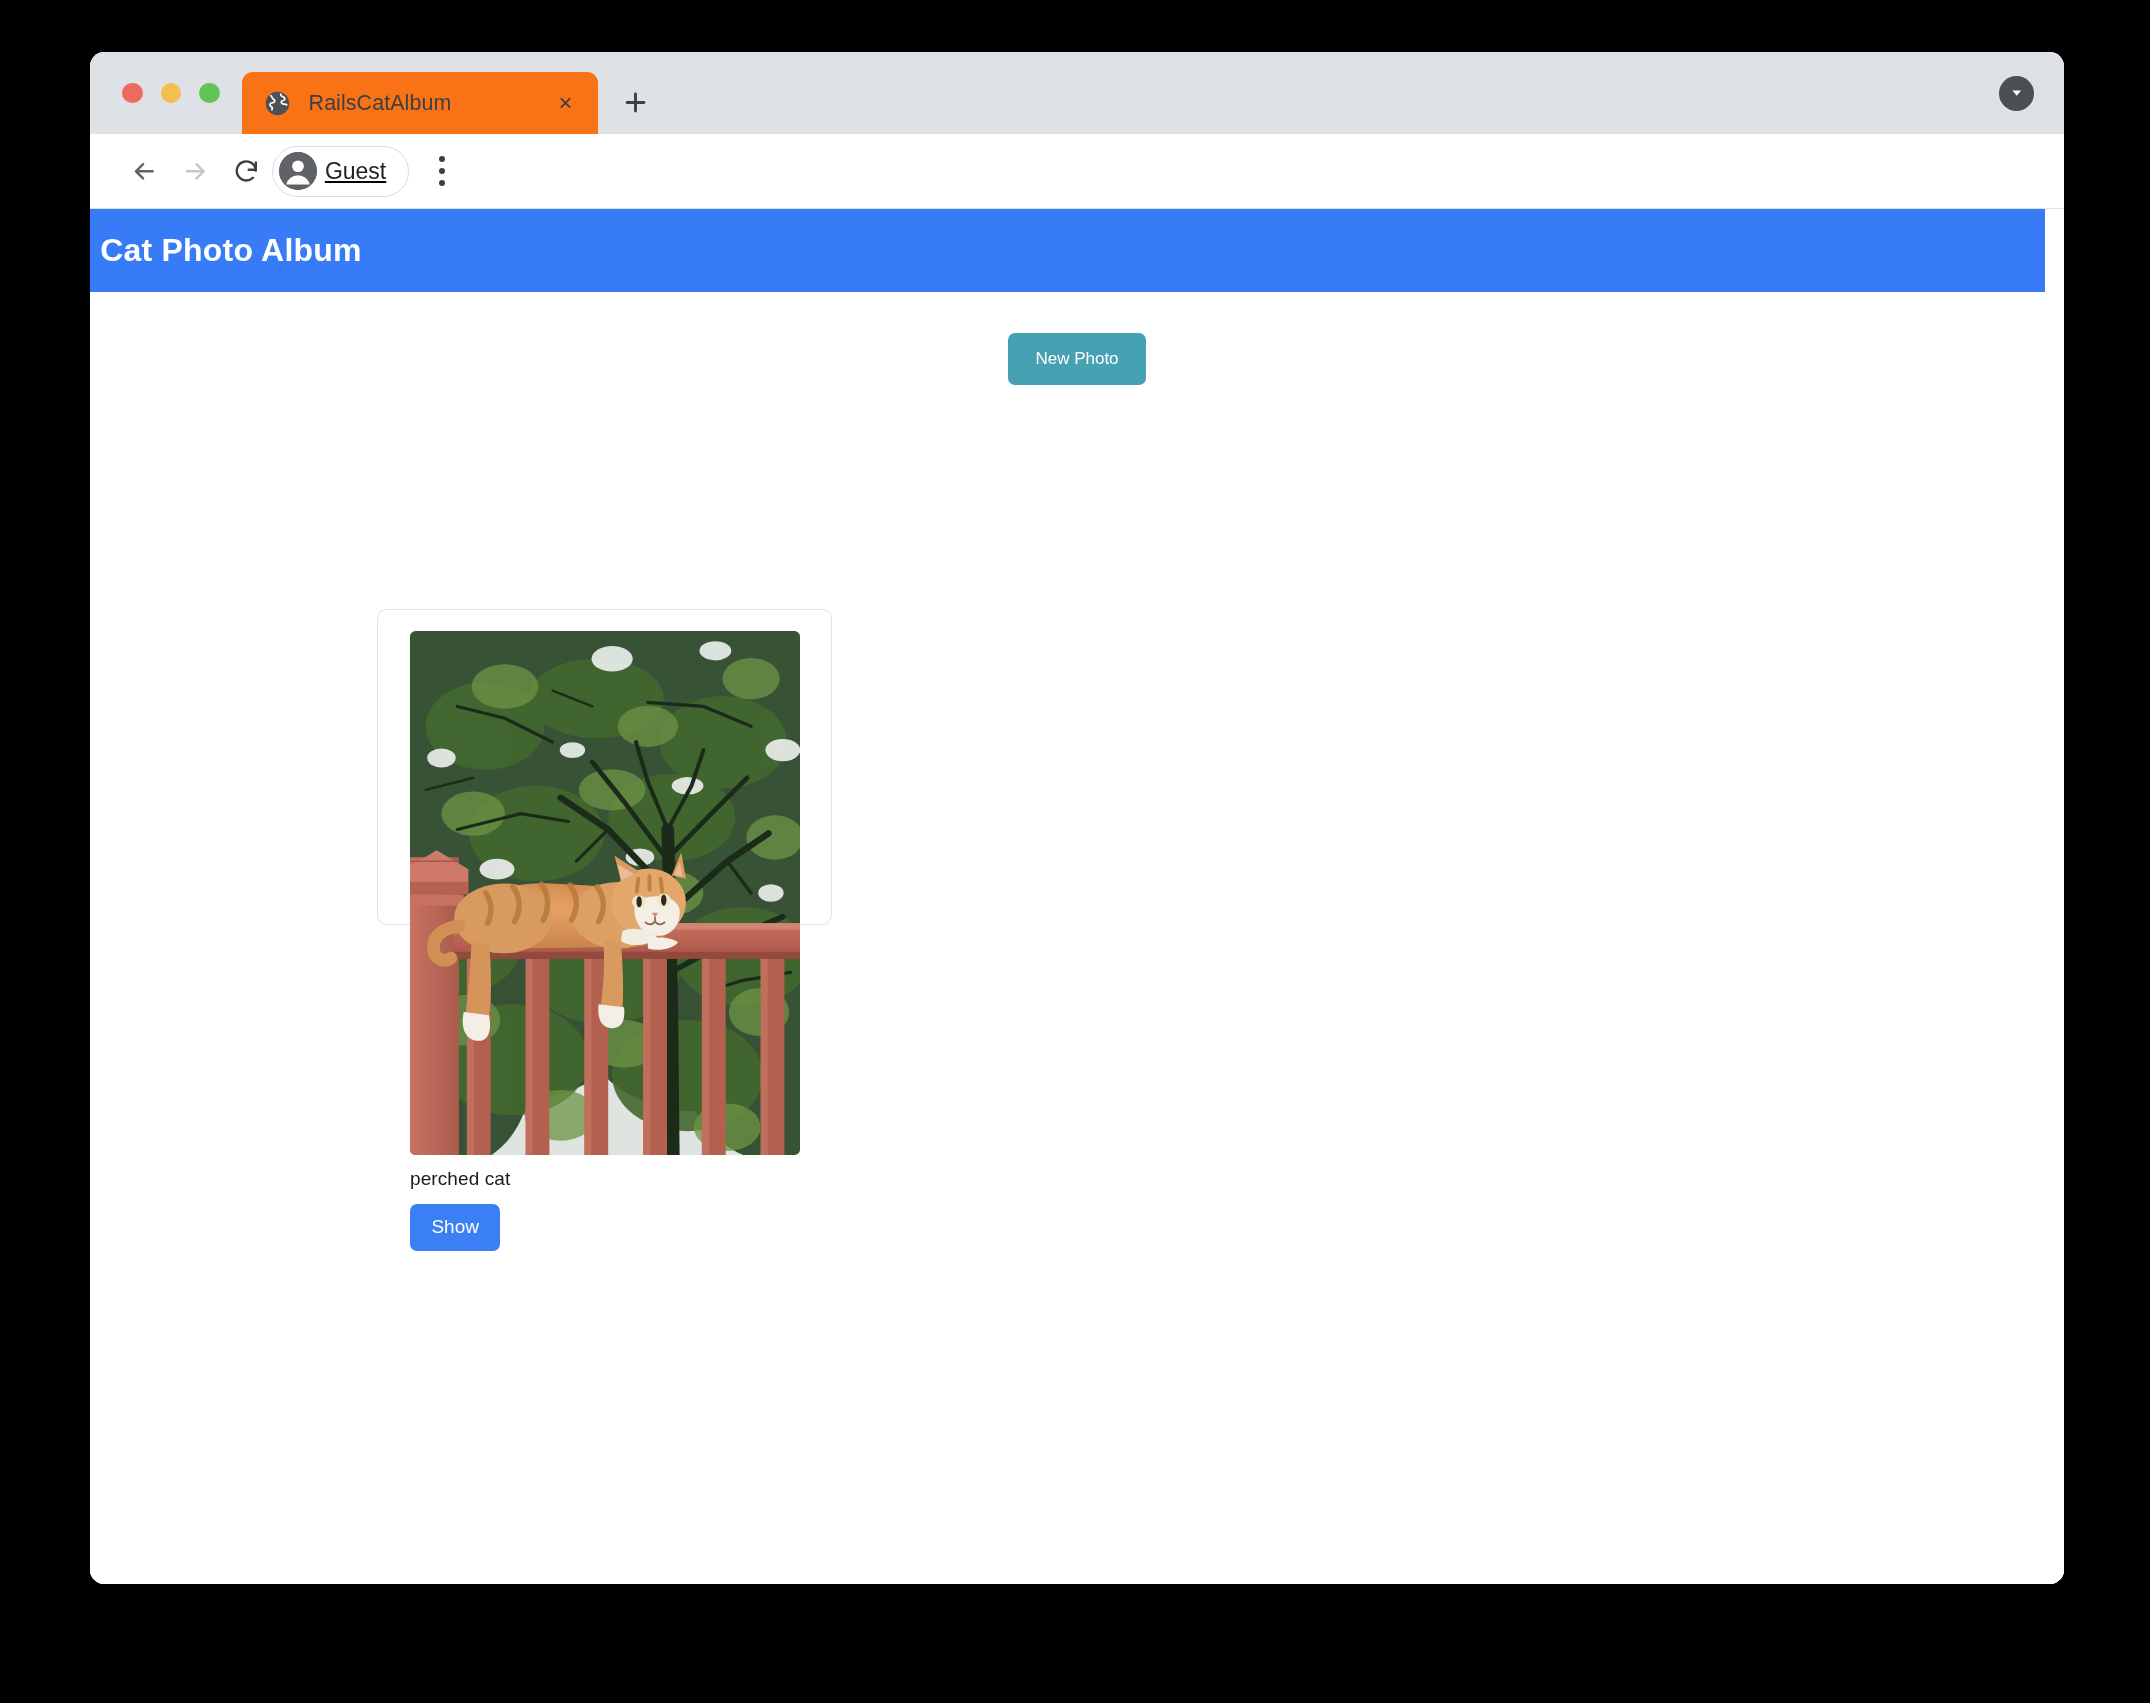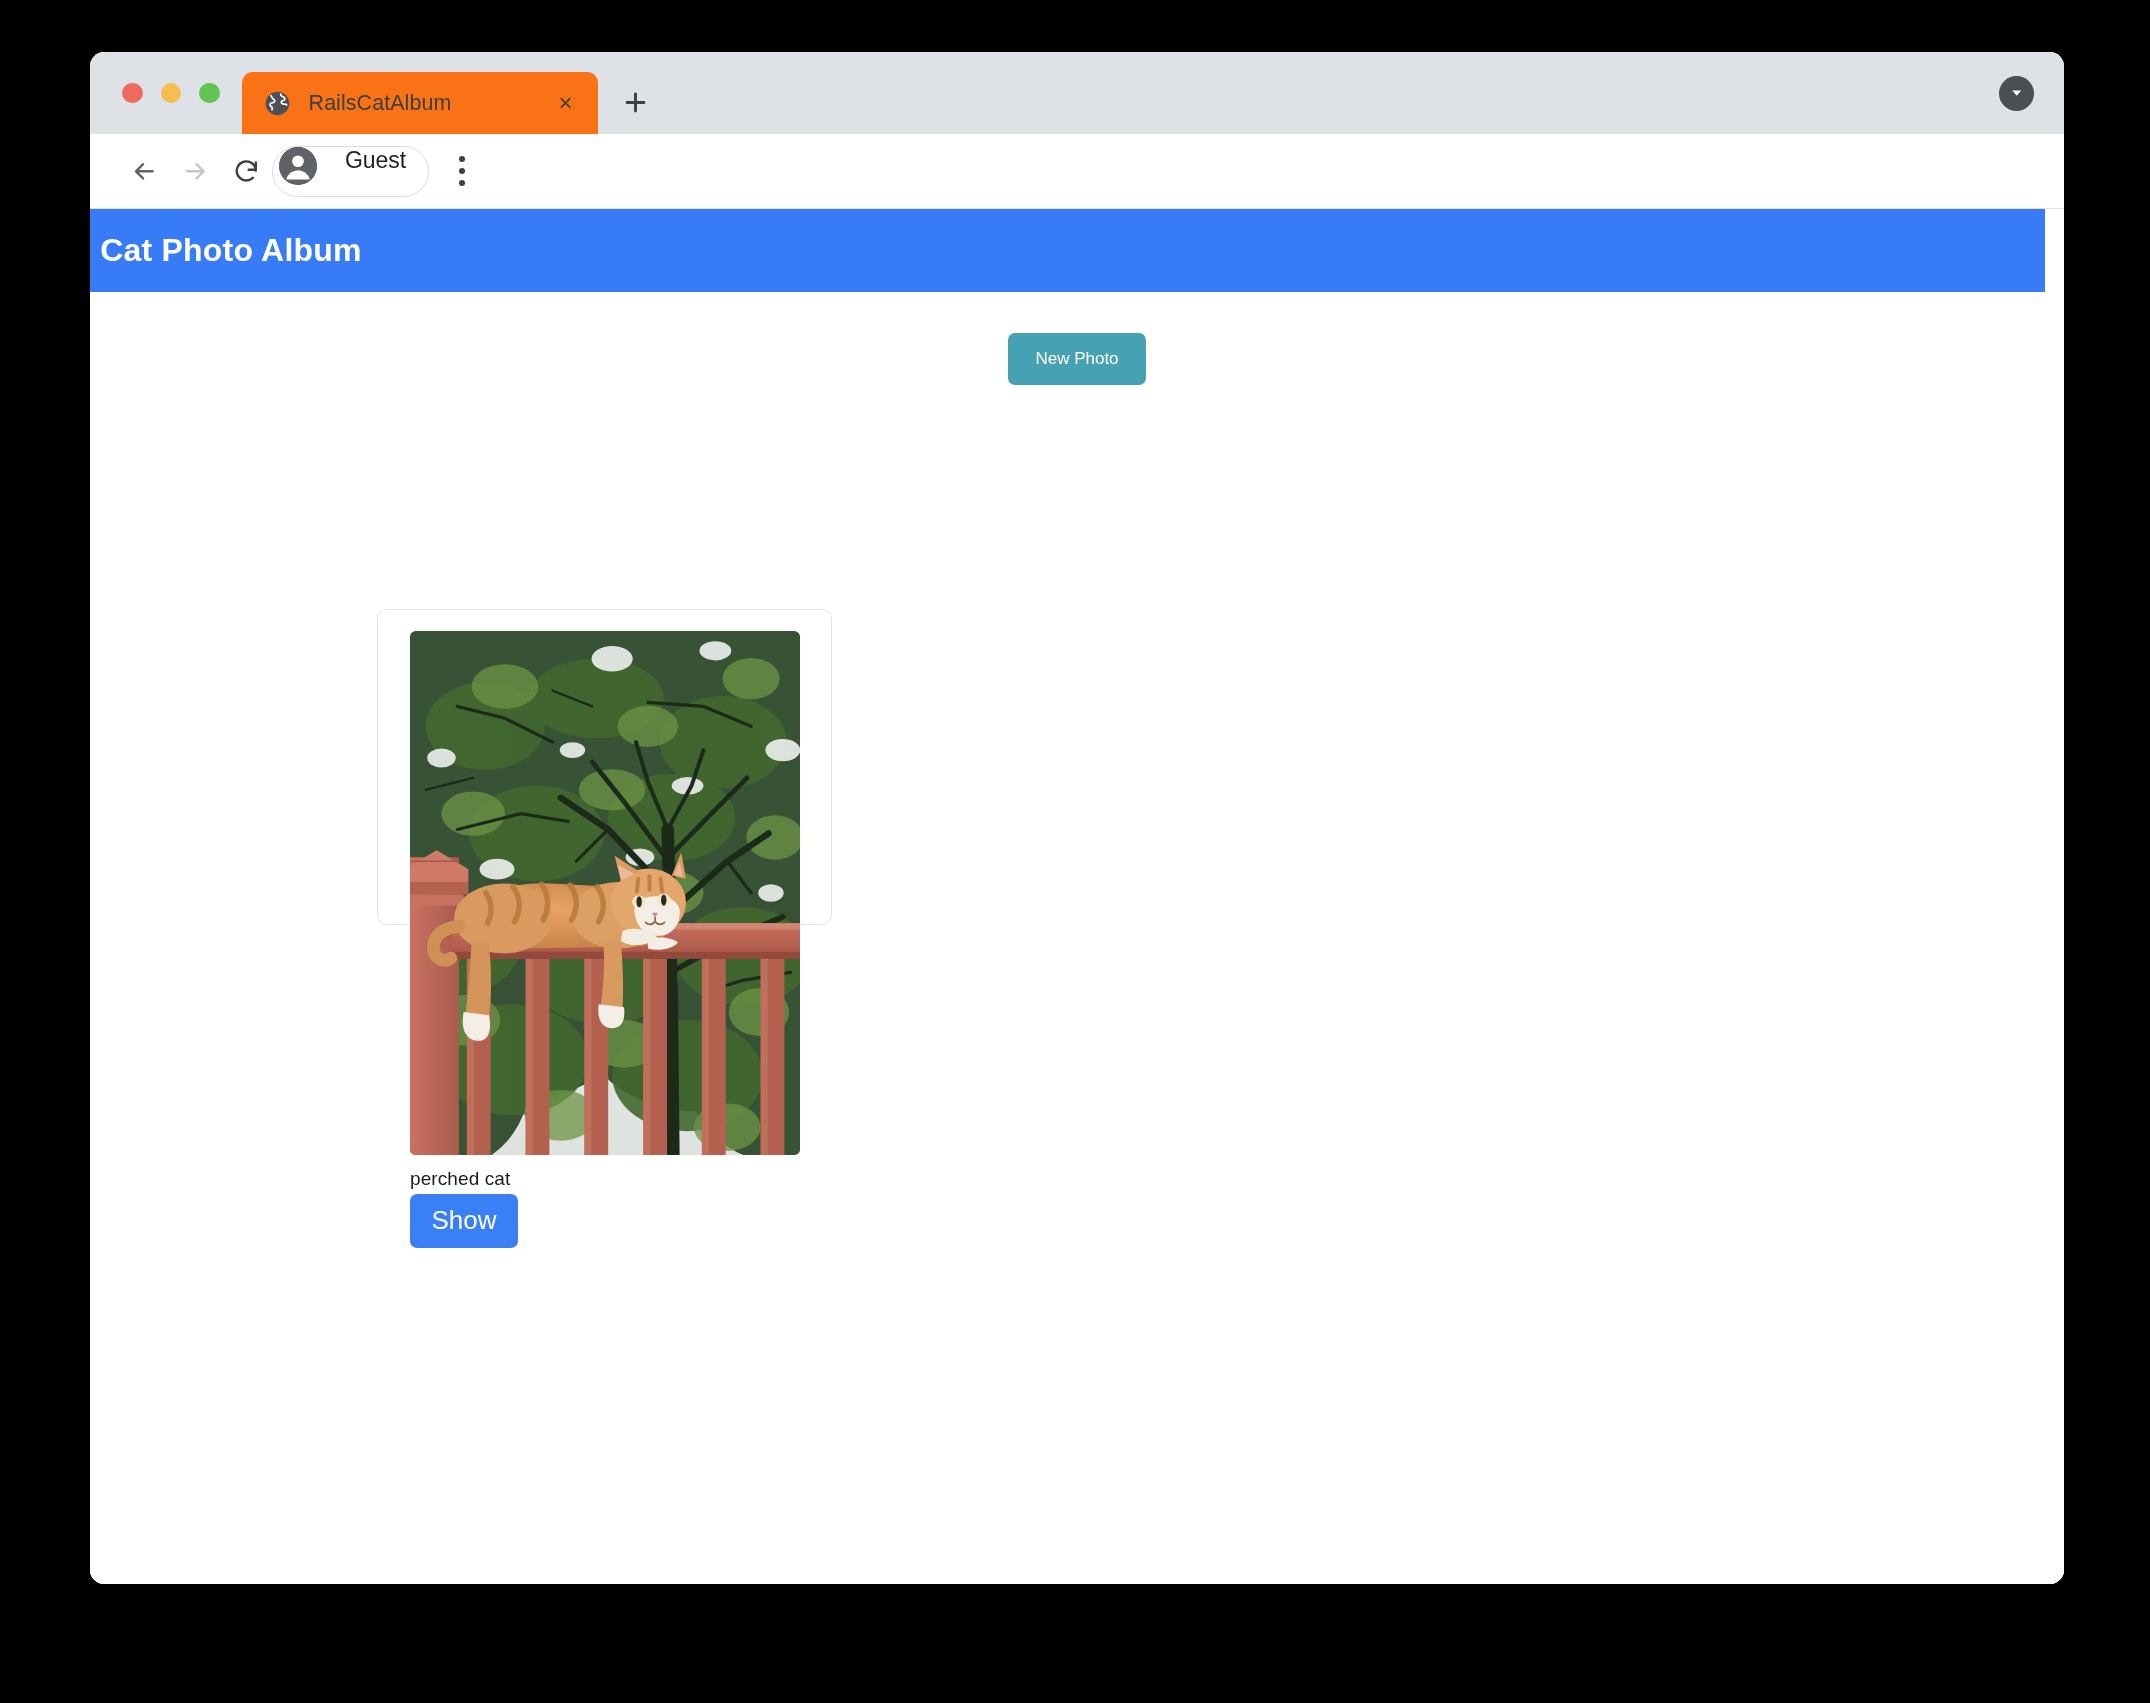--- a/index.html
+++ b/index.html
@@ -145,24 +145,25 @@
     white-space: nowrap;
     letter-spacing: 0.1px;
   }
   .omnibox-url .scheme { color: #5f6368; }
 
   .profile-chip {
     height: 51px;
     border: 0.8px solid #dadce0;
     border-radius: 25.4px;
     display: flex;
-    align-items: flex-start;
+    align-items: center;
     padding: 0 22px 0 6.3px;
-    gap: 28px;
+    gap: 8px;
     flex: 0 0 auto;
+    text-decoration: underline;
   }
   .avatar {
     width: 38px; height: 38px;
     border-radius: 50%;
     background: #5f6368;
     display: flex;
     align-items: center;
     justify-content: center;
     overflow: hidden;
   }
@@ -245,24 +246,24 @@
 
   .photo-caption {
     font-size: 19px;
     color: #1b1b1b;
     margin-top: 14.3px;
     line-height: 1.1;
     letter-spacing: 0.1px;
   }
 
   .show-btn {
-    margin-top: 4px;
+    margin-top: 14px;
     background: #3b7ff5;
     color: #ffffff;
-    font-size: 26px;
+    font-size: 19px;
     border: none;
     border-radius: 7.1px;
     padding: 13.5px 21.4px;
     line-height: 1.05;
     font-family: "Liberation Sans", sans-serif;
   }
 </style>
 </head>
 <body>
 

